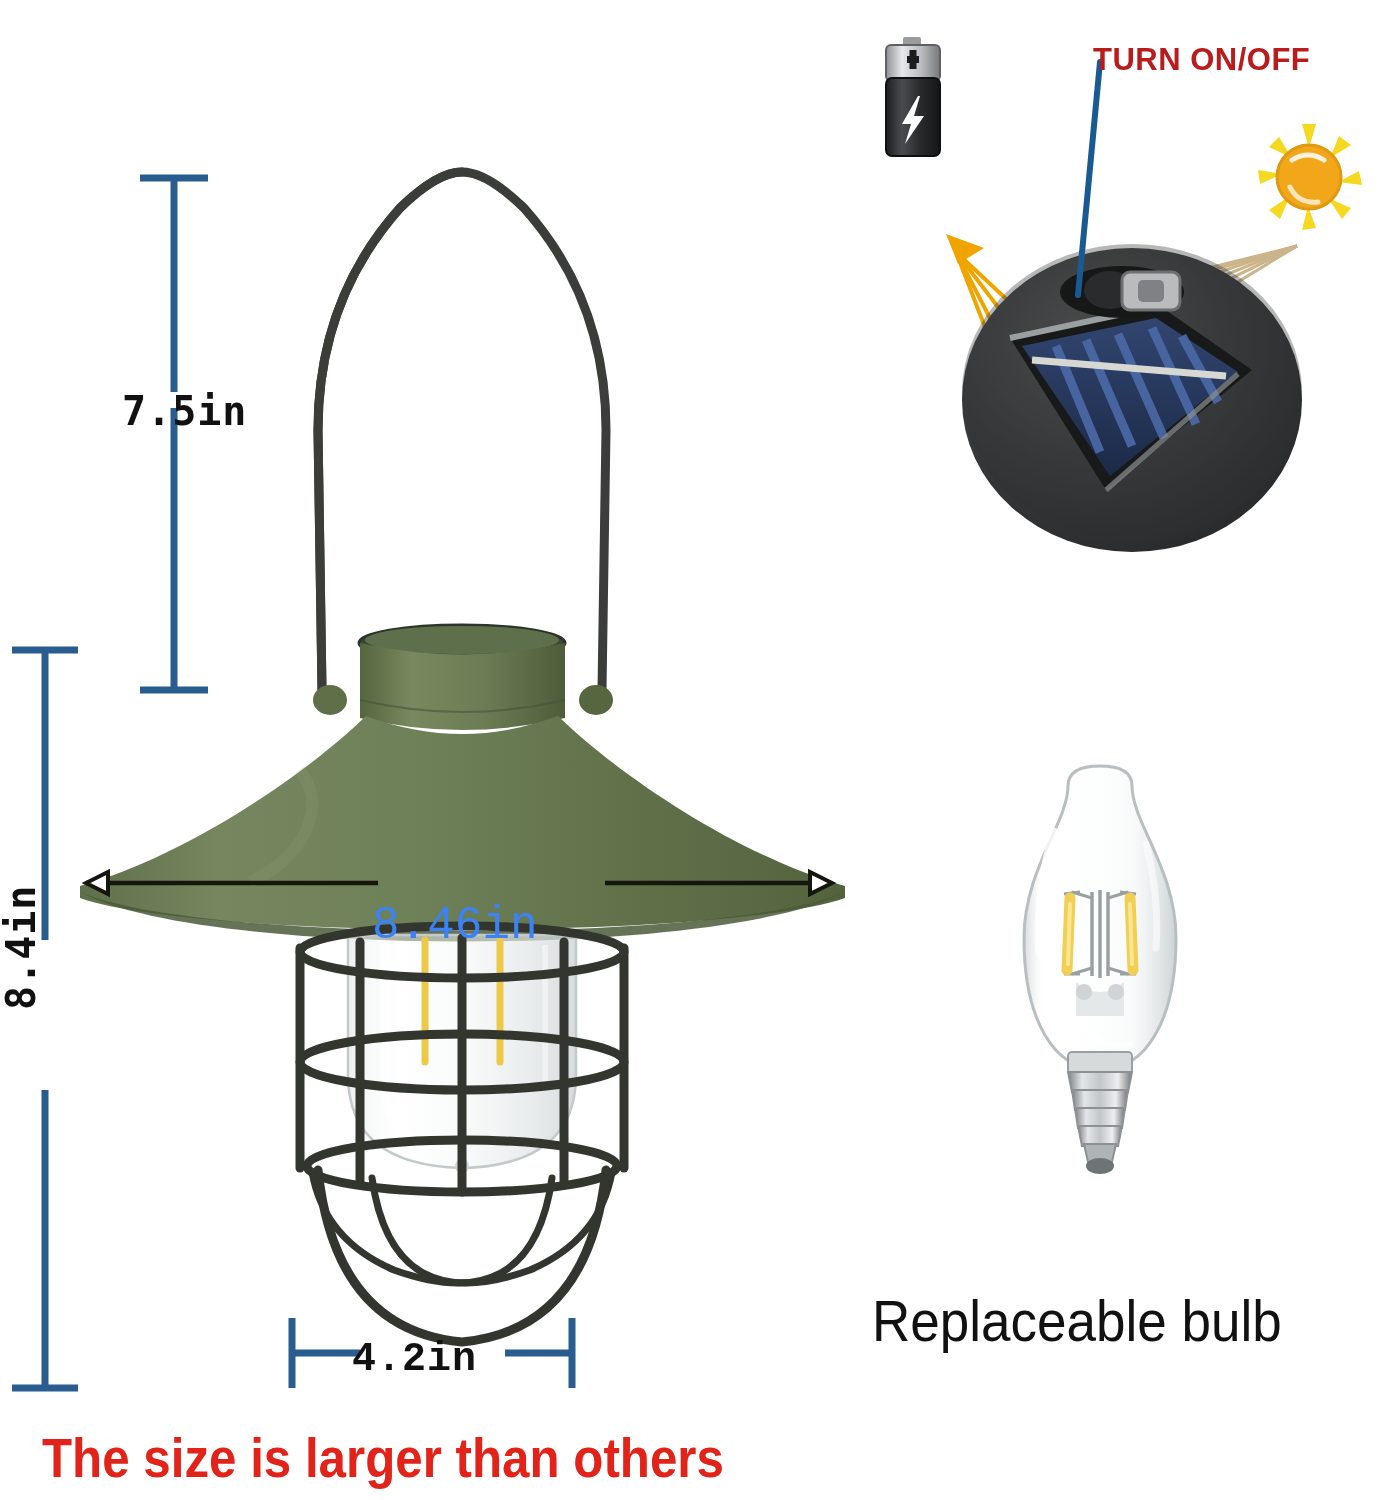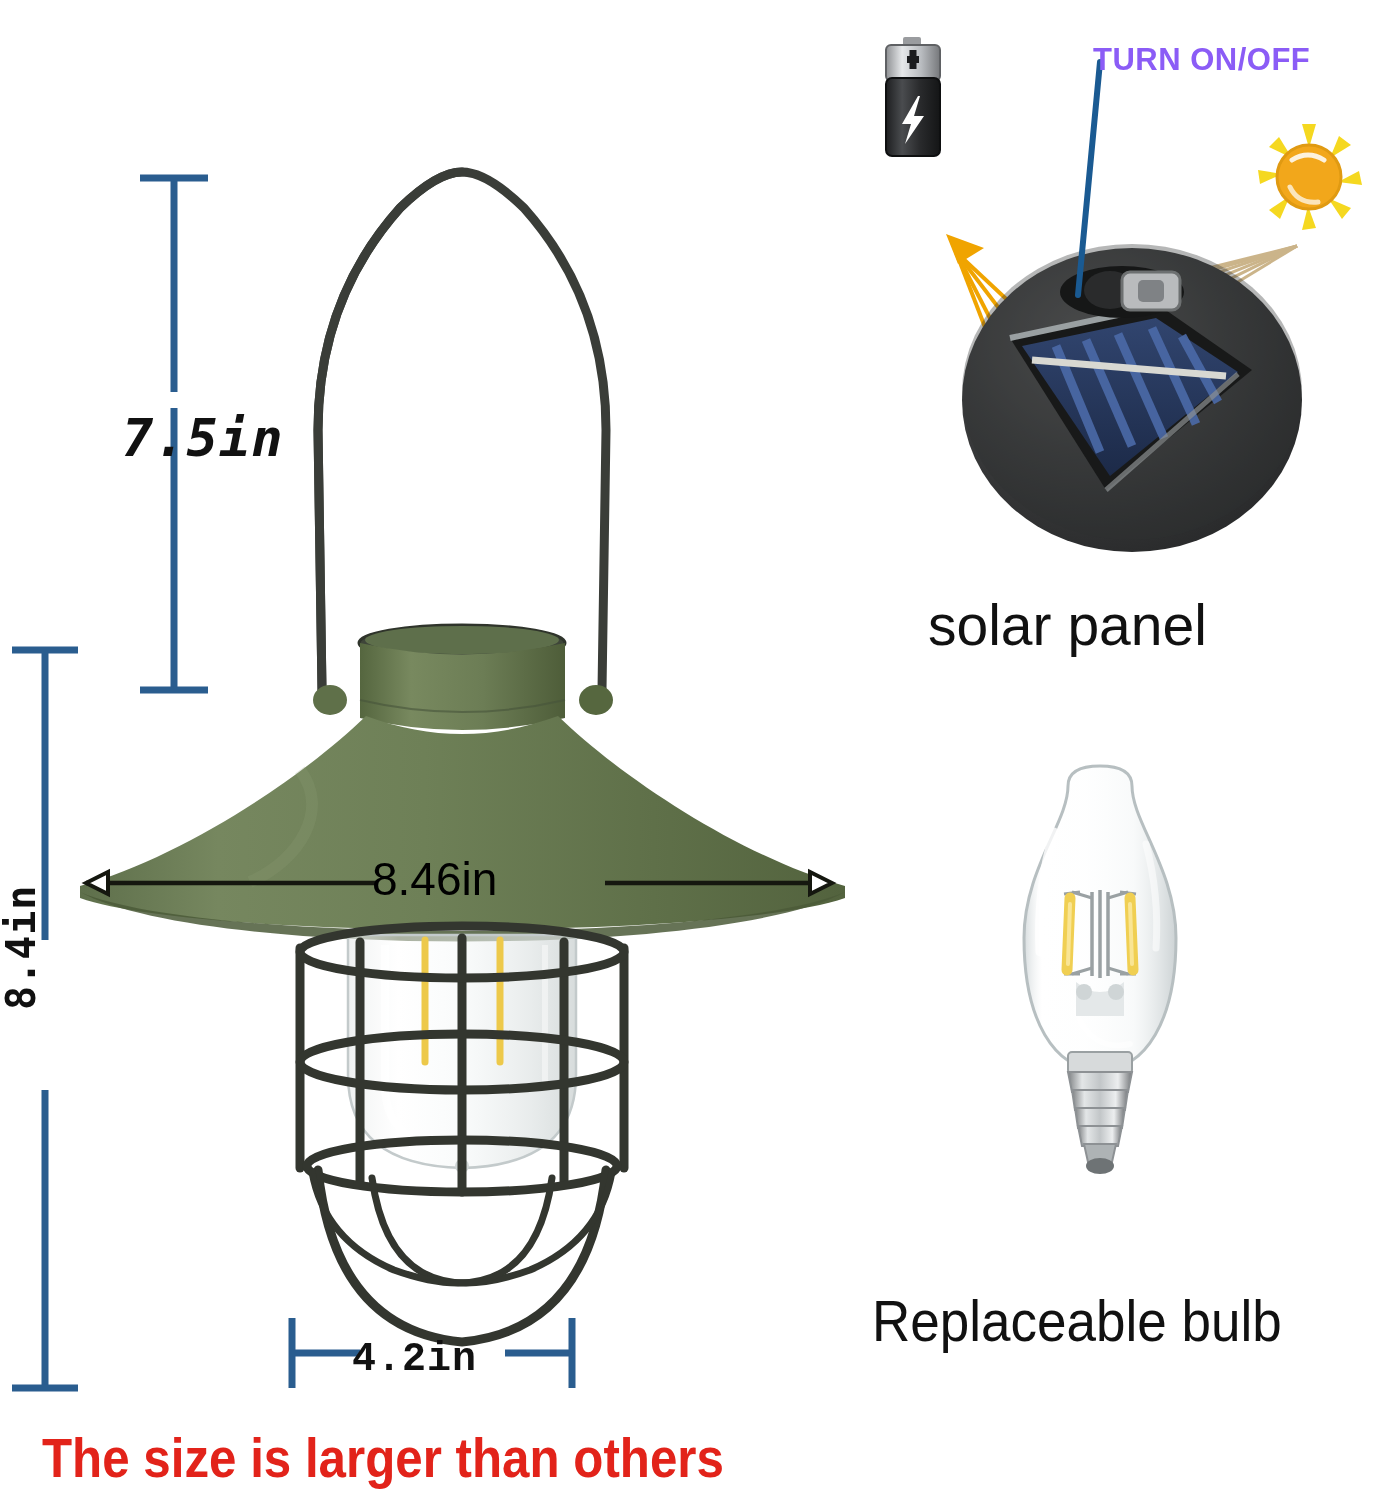--- a/index.html
+++ b/index.html
@@ -29,37 +29,36 @@
   }
   #label-height-total {
     left: -2px;
     top: 1010px;
     font-size: 40px;
     transform: rotate(-90deg);
     transform-origin: left top;
   }
   #label-height-handle {
     left: 122px;
-    top: 408px;
-    font-size: 52px;
-    font-style: italic;
+    top: 388px;
+    font-size: 40px;
   }
   #label-width-base {
     left: 352px;
     top: 1337px;
     font-size: 40px;
     font-family: Liberation Mono, monospace;
   }
   #label-width-shade {
     left: 372px;
-    top: 852px;
+    top: 900px;
     font-size: 46px;
-    font-family: Liberation Sans, sans-serif;
+    font-family: Liberation Mono, monospace;
     font-weight: normal;
-    color: #000000;
+    color: #3b82f6;
     letter-spacing: 0px;
   }
 
   
   #caption-red {
     left: 42px;
     top: 1425px;
     font-size: 56px;
     font-weight: bold;
     color: #e2231a;
@@ -85,21 +84,21 @@
     font-family: "Liberation Sans Narrow", "Liberation Sans", sans-serif;
     transform: scaleX(0.93);
     transform-origin: left top;
     white-space: nowrap;
   }
   #caption-turn-onoff {
     left: 1093px;
     top: 42px;
     font-size: 31px;
     font-weight: bold;
-    color: #8b5cf6;
+    color: #b91c1c;
     letter-spacing: 0.5px;
     white-space: nowrap;
   }
 
   svg { display: block; }
 </style>
 </head>
 <body>
 
 <div id="page">
@@ -320,21 +319,20 @@
       <circle cx="53" cy="37" r="32" fill="#f2a71b" stroke="#e09a12" stroke-width="3"></circle>
       <path d="M36,20 Q52,10 68,20" stroke="#ffffff" stroke-width="5" fill="none" opacity="0.85" stroke-linecap="round"></path>
       <path d="M34,47 Q42,64 62,62" stroke="#ffffff" stroke-width="5" fill="none" opacity="0.7" stroke-linecap="round"></path>
     </g>
 
     <path d="M240,42 L218,275" stroke="#1a5a92" stroke-width="6" fill="none" stroke-linecap="round"></path>
   </svg>
 
   <div class="abs" id="caption-turn-onoff">TURN ON/OFF</div>
 
-  <div class="abs" id="caption-solar-panel">solar panel</div>
 
   <svg class="abs" style="left:980px; top:752px;" width="240" height="520" viewBox="0 0 240 520">
     <defs>
       <linearGradient id="bulbGlass" x1="0" y1="0" x2="1" y2="0">
         <stop offset="0%" stop-color="#cfd6d8" stop-opacity="0.85"></stop>
         <stop offset="12%" stop-color="#ffffff" stop-opacity="0.35"></stop>
         <stop offset="40%" stop-color="#fbfdfd" stop-opacity="0.25"></stop>
         <stop offset="72%" stop-color="#eef2f3" stop-opacity="0.4"></stop>
         <stop offset="100%" stop-color="#c4cbcd" stop-opacity="0.85"></stop>
       </linearGradient>

